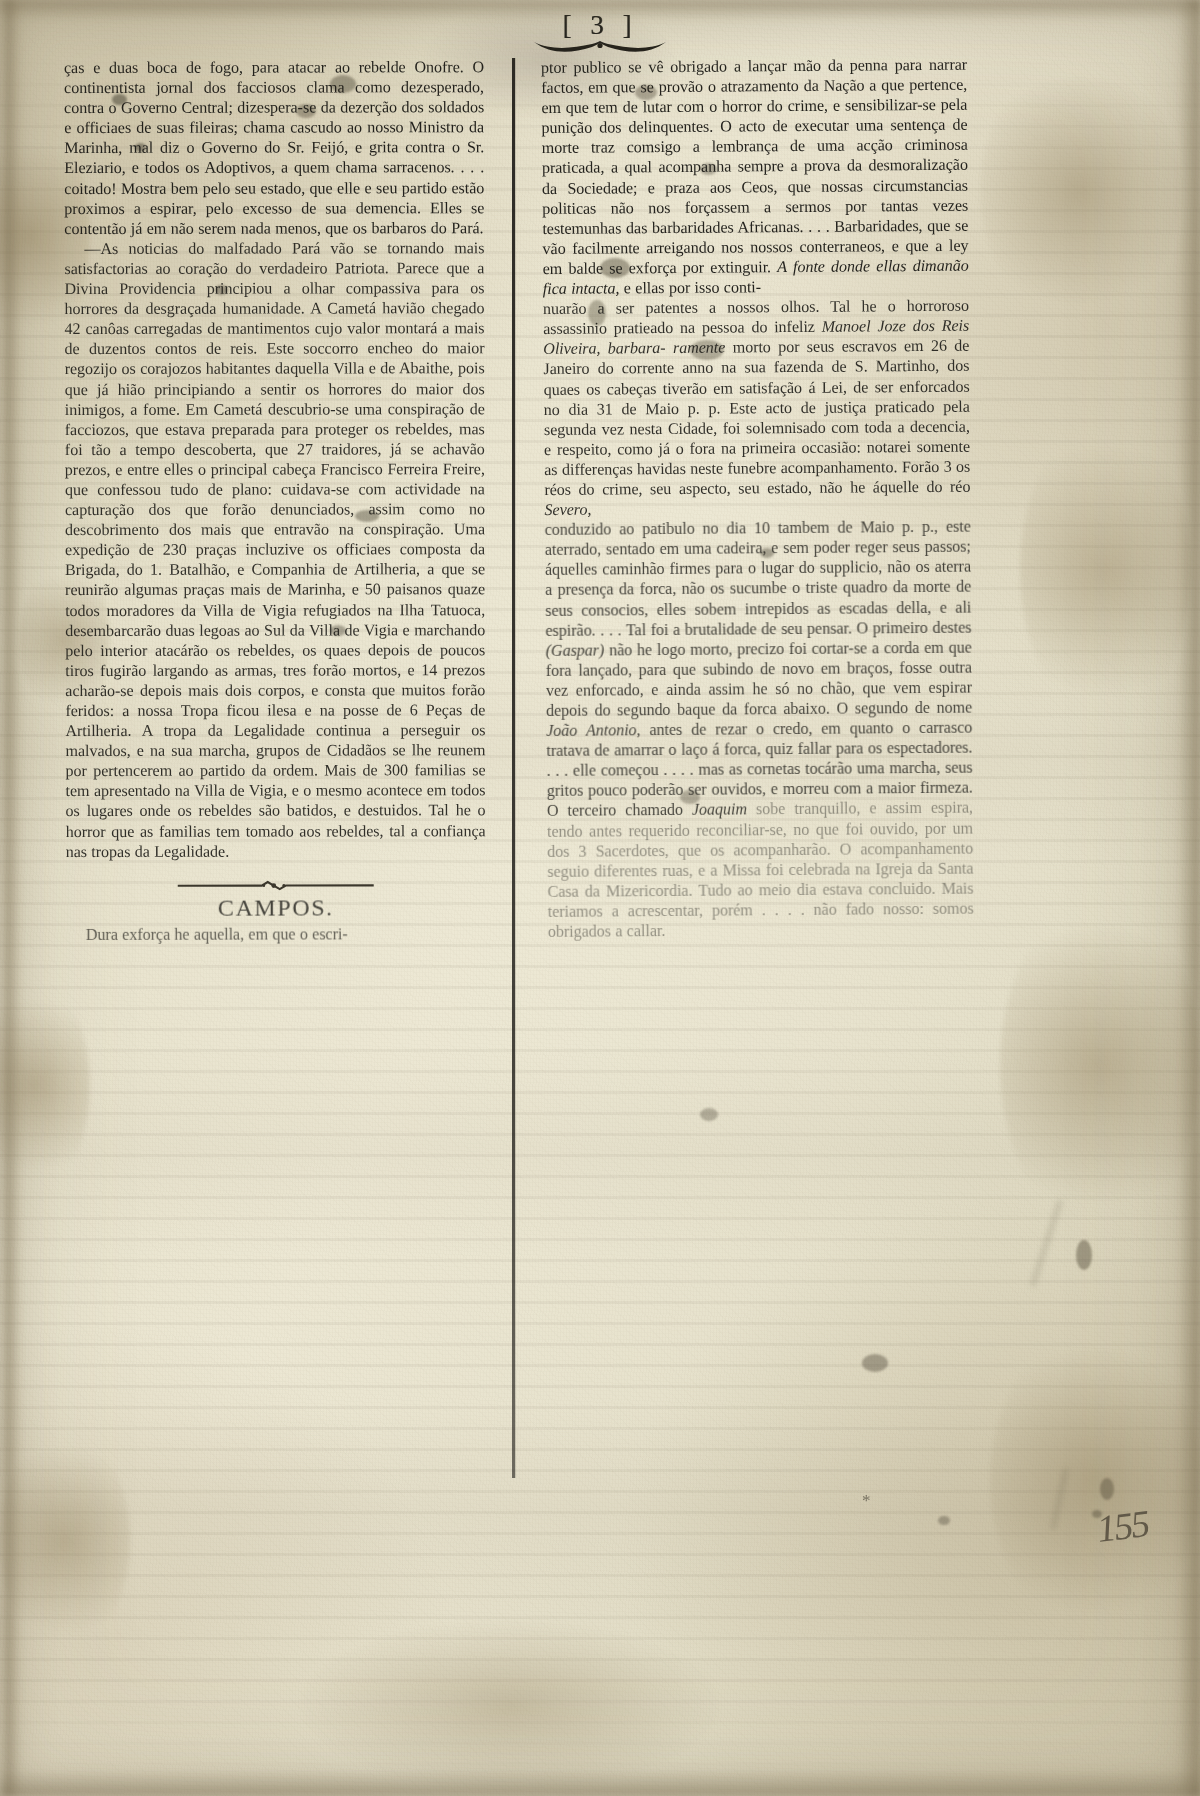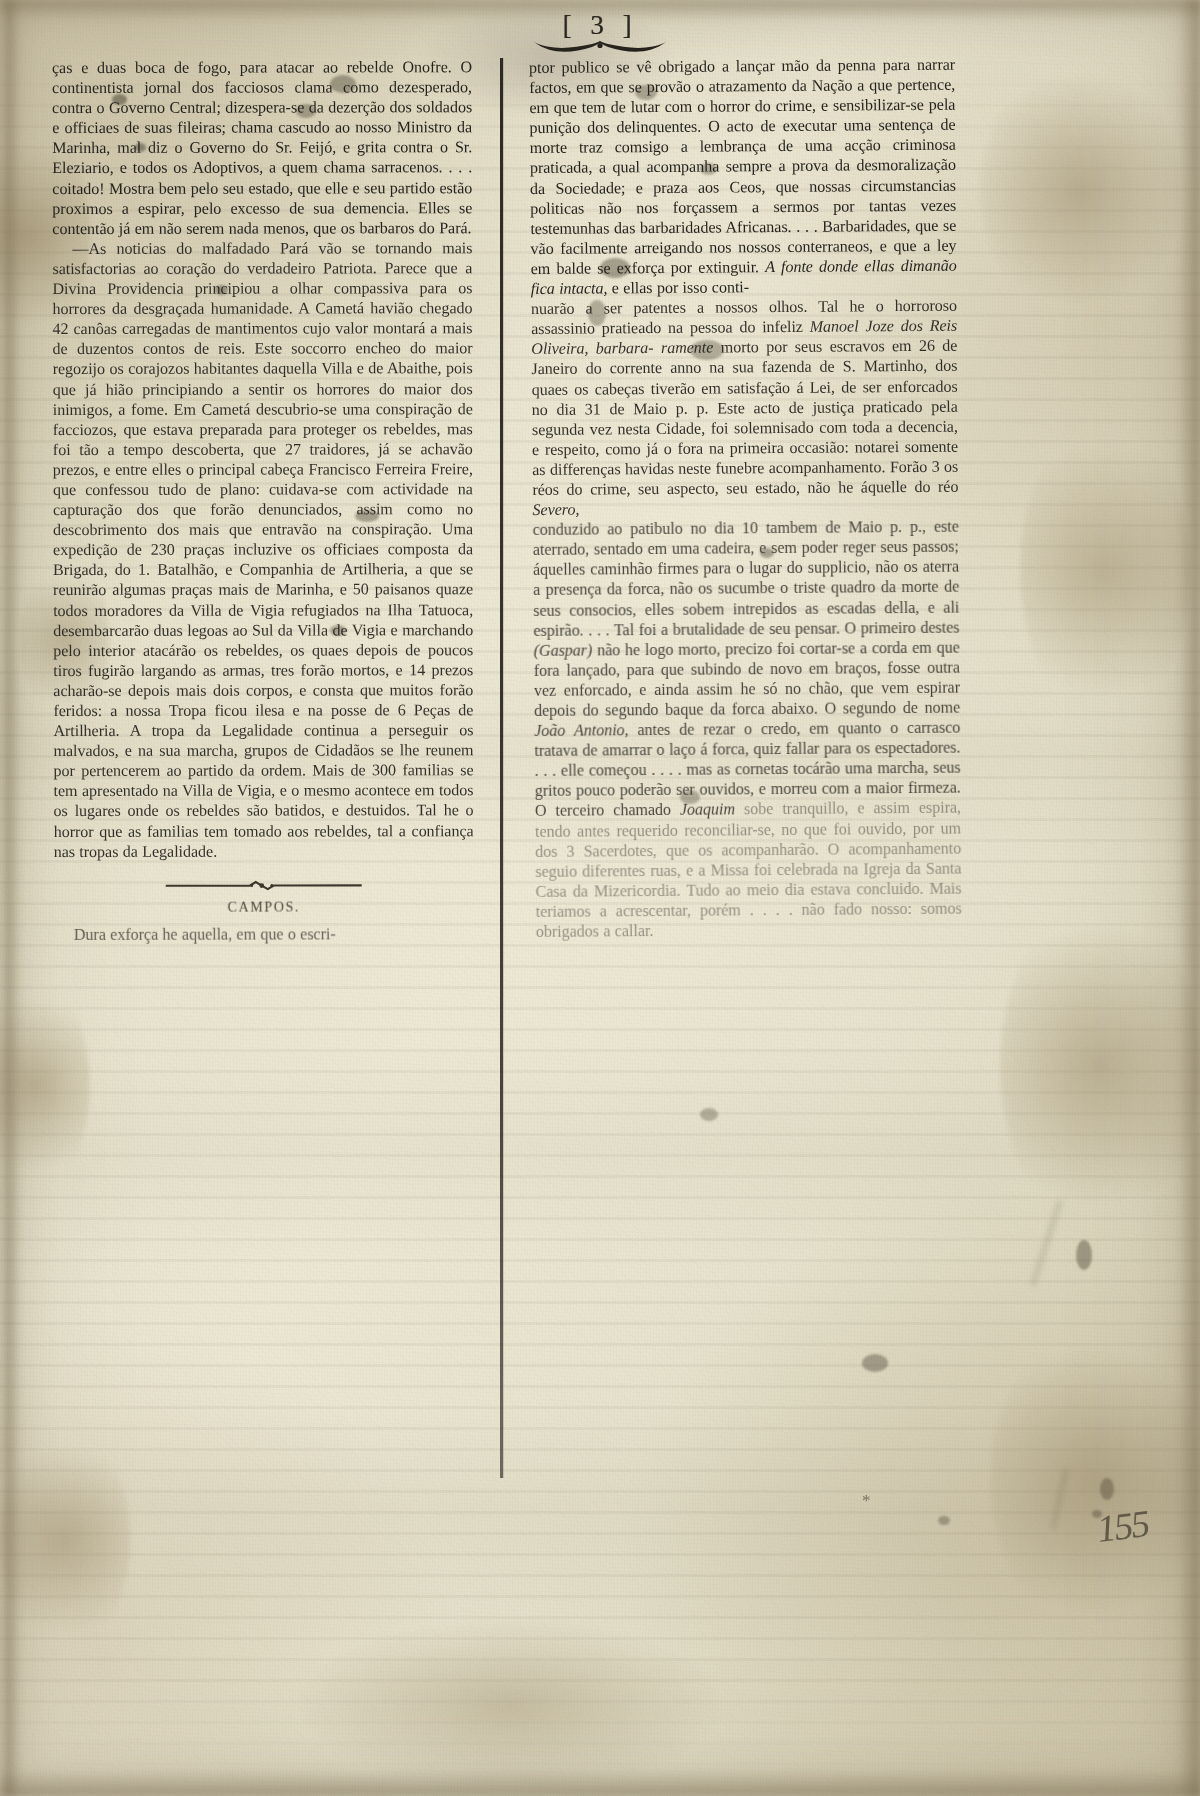--- a/index.html
+++ b/index.html
@@ -73,21 +73,21 @@
     font-family:"Liberation Serif", serif;
     text-shadow:.4px .4px 0 rgba(0,0,0,.45);
   }
   #flourish {
     margin:-3px auto 0; width:140px; height:18px;
   }
 
   
   #cols {
     position:absolute;
-    top:58px; left:52px; width:1000px; height:1420px;
+    top:58px; left:64px; width:1000px; height:1420px;
     display:flex;
   }
   .col {
     width:430px;
     font-size:16.1px;
     line-height:20.1px;
     text-align:justify;
     color:#1d1c18;
     letter-spacing:-.05px;
     word-spacing:.4px;
@@ -115,21 +115,21 @@
 
   
   #colR { transform:rotate(-.45deg); transform-origin:top left; }
   #colL { transform:rotate(-.12deg); transform-origin:top left; }
 
   
   .sectbreak { margin:18px 0 6px; text-align:center; }
   .sectbreak svg { display:block; margin:0 auto; }
   .secthead {
     text-align:center; text-indent:0;
-    font-size:14px; letter-spacing:1.6px;
+    font-size:24px; letter-spacing:1.6px;
     margin:6px 0 7px; color:#1d1c18;font-family:Liberation Serif, serif;
   }
 
   
   #folio {
     position:absolute; right:52px; bottom:248px;
     font-family:"Liberation Serif", serif;
     font-style:italic; font-size:38px; color:#4a4336;
     transform:rotate(-7deg); opacity:.78;
     letter-spacing:-2px;

